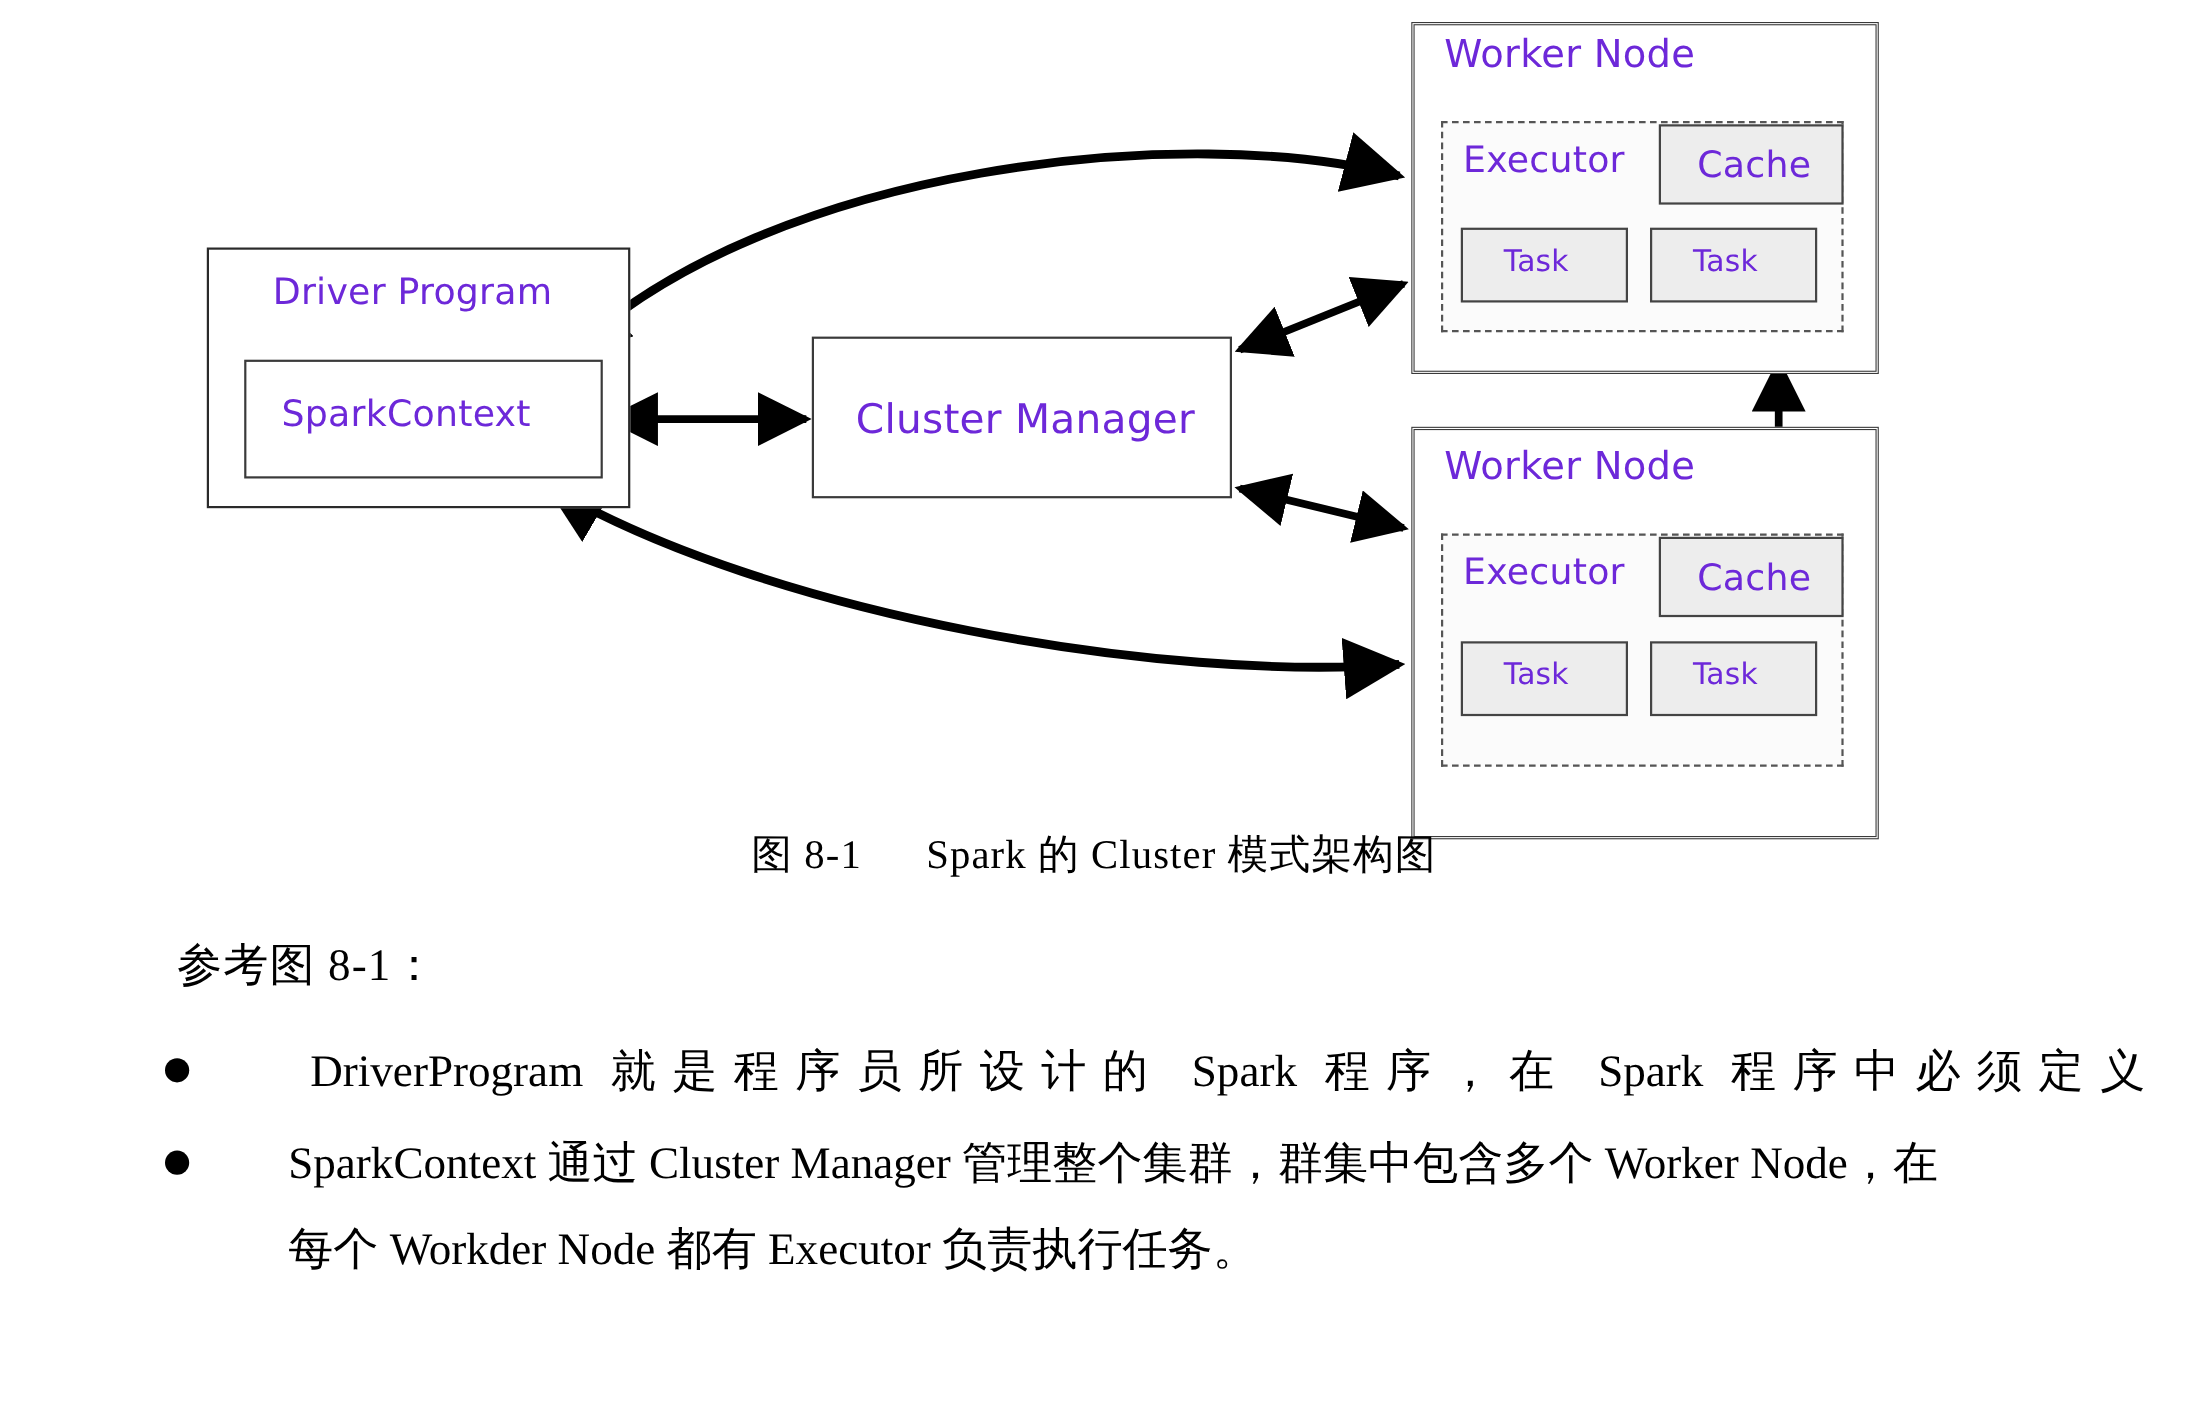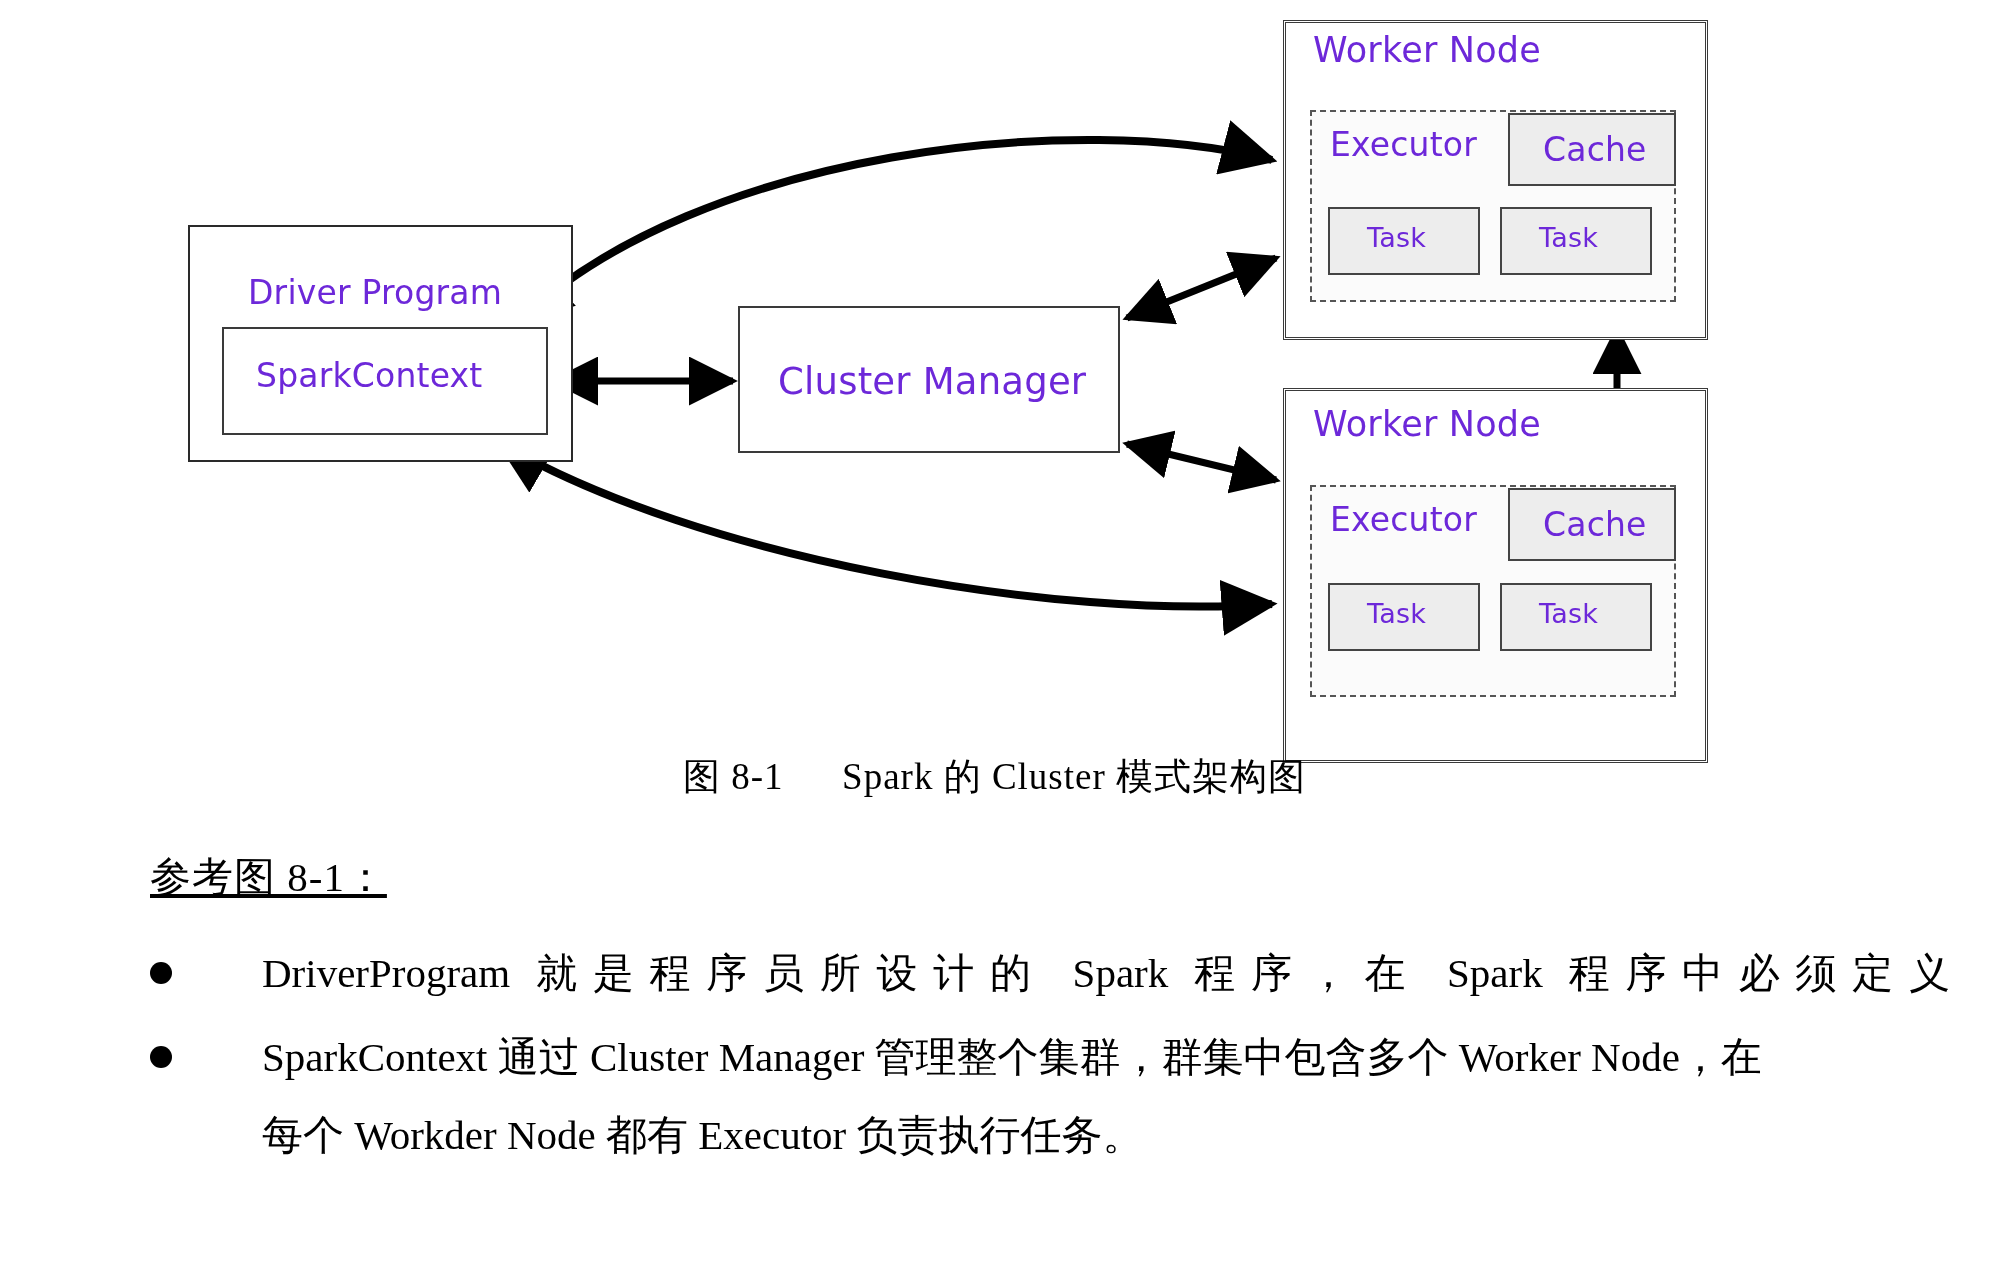--- a/index.html
+++ b/index.html
@@ -46,21 +46,20 @@
     width: 385px;
     height: 237px;
     border: 2px solid #2a2a2a;
     background: #ffffff;
     box-sizing: border-box;
   }
   #driver-program-title {
     left: 248px;
     top: 245px;
     font-size: 33px;
-    margin-top: 28px;
   }
   #sparkcontext-box {
     position: absolute;
     left: 222px;
     top: 327px;
     width: 326px;
     height: 108px;
     border: 2px solid #3a3a3a;
     background: #ffffff;
     box-sizing: border-box;
@@ -169,43 +168,43 @@
   
   #body-text {
     position: absolute;
     left: 150px;
     top: 838px;
     width: 1800px;
     font-size: 41px;
     line-height: 78px;
   }
   #intro-line {
-    margin: 0 0 18px 0;
+    margin: 0 0 18px 11px;
     letter-spacing: 1px;
-    text-decoration: underline;
   }
   .bullet-item {
     position: relative;
     padding-left: 112px;
     margin-bottom: 6px;
   }
   .bullet-dot {
     position: absolute;
     left: 0;
     top: 28px;
     width: 22px;
     height: 22px;
     background: #000000;
     border-radius: 50%;
   }
   .bullet-line { display: block; white-space: nowrap; }
   .bullet-line.justified {
     white-space: normal;
     text-align: justify;
     text-align-last: justify;
+    margin-left: 20px;
   }
 </style>
 </head>
 <body>
 
 <div id="figure">
 
   <svg id="figure-svg" width="1989" height="740" viewBox="0 0 1989 740">
     <defs>
       <marker id="arrowEnd" viewBox="0 0 10 10" refX="9" refY="5" markerWidth="7" markerHeight="7" orient="auto-start-reverse">

